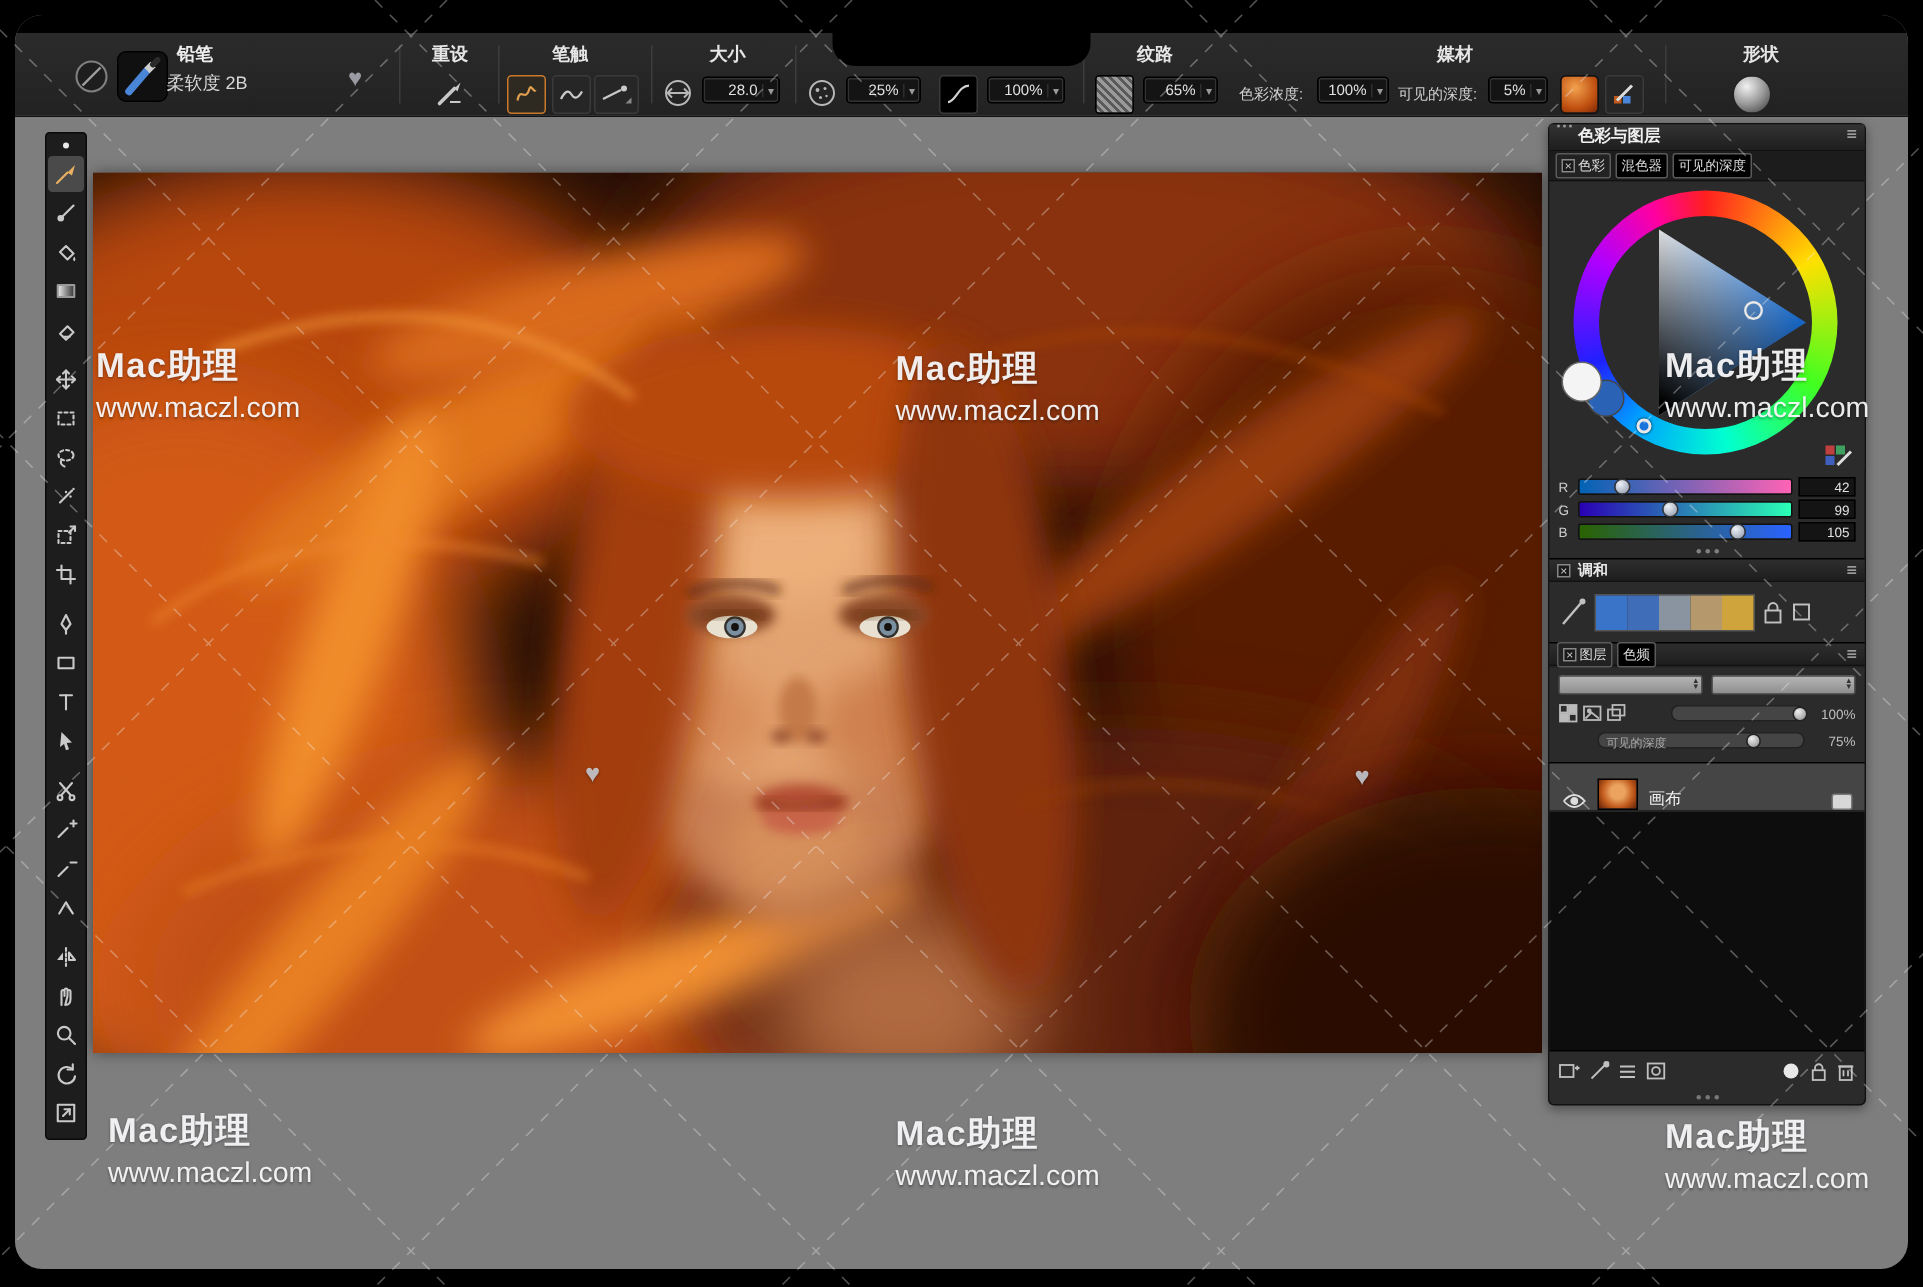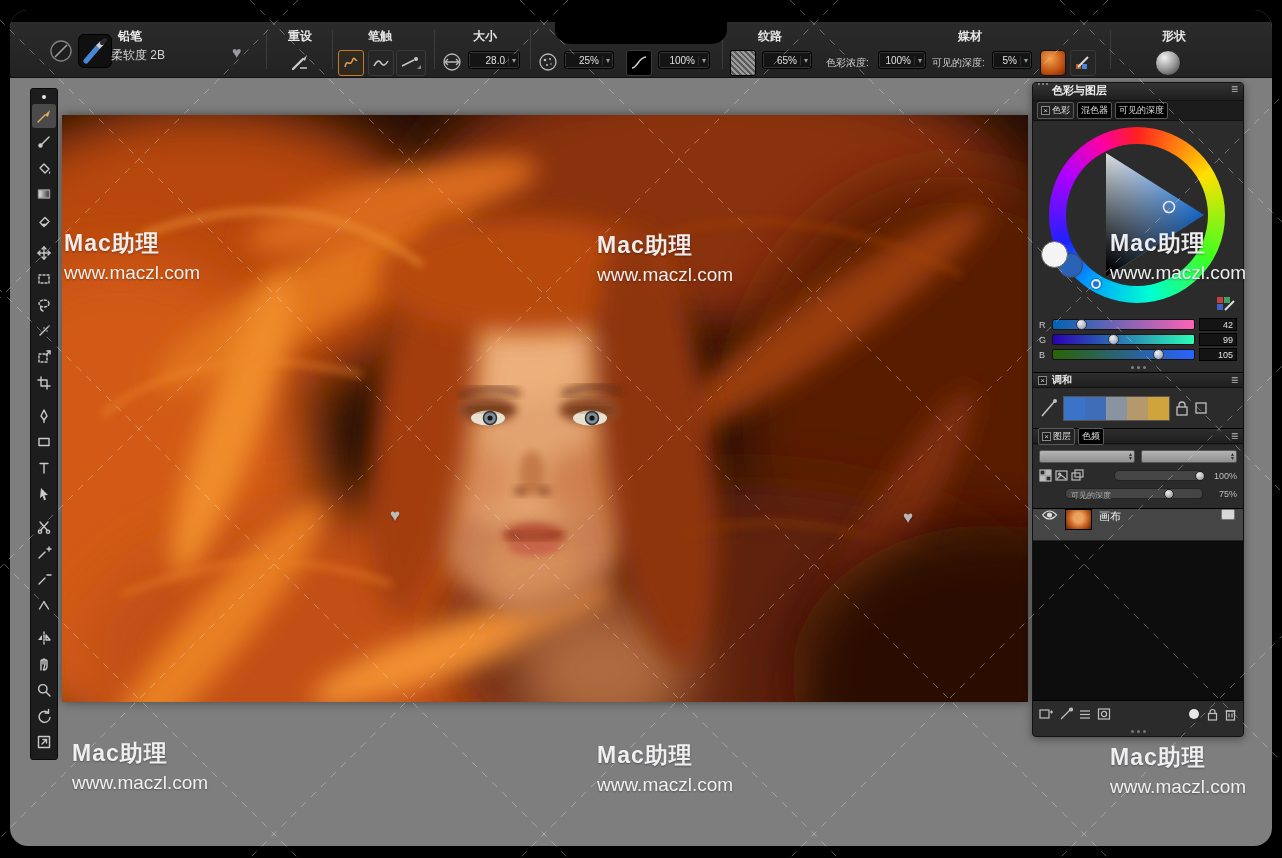--- a/index.html
+++ b/index.html
@@ -107,21 +107,21 @@
   .mini-select .spin { font-size:6px; color:#333; line-height:.6; text-align:center; }
   .ctl-row { display:flex; align-items:center; gap:4px; margin-top:6px; }
   .ctl-icons { display:flex; gap:3px; }
   .ctl-icons svg { stroke:#bbb; fill:none; stroke-width:1.2; }
   .groove { position:relative; flex:1; height:11px; background:#454545; border-radius:5px; border:1px solid #222;margin-left:26px; }
   .groove .gtxt { position:absolute; left:5px; top:1px; font-size:8px; color:#a8a8a8; }
   .gknob { position:absolute; top:0px; width:10px; height:10px; border-radius:50%;
     background:radial-gradient(circle at 35% 30%,#eee,#888); border:1px solid #222; }
   .pct { width:30px; font-size:9px; color:#bfbfbf; text-align:right; }
   .p-list { height:192px; background:#0d0d0d; border-top:1px solid #000; }
-  .layer-row { height:32px; background:#454545; display:flex; align-items:flex-start; gap:7px; padding:0 8px;
+  .layer-row { height:32px; background:#454545; display:flex; align-items:flex-end; gap:7px; padding:0 8px;
     border-bottom:1px solid #222; }
   .layer-row svg { stroke:#ddd; fill:none; stroke-width:1.2; }
   .thumb { width:27px; height:21px; border:1px solid #000;
     background:radial-gradient(circle at 50% 42%,#eba35f 0 28%,#c05a1c 62%,#5e1f06); }
   .layer-name { flex:1; font-size:11px; color:#f0f0f0; }
   .layer-badge { width:14px; height:11px; background:#d8d8d8; border-radius:2px; border:1px solid #777; }
   .p-bottom { height:26px; background:#2b2b2b; border-top:1px solid #000; display:flex; align-items:center;
     padding:0 6px; gap:5px; }
   .p-bottom svg { stroke:#c0c0c0; fill:none; stroke-width:1.2; }
   .p-bottom .spacer { flex:1; }

